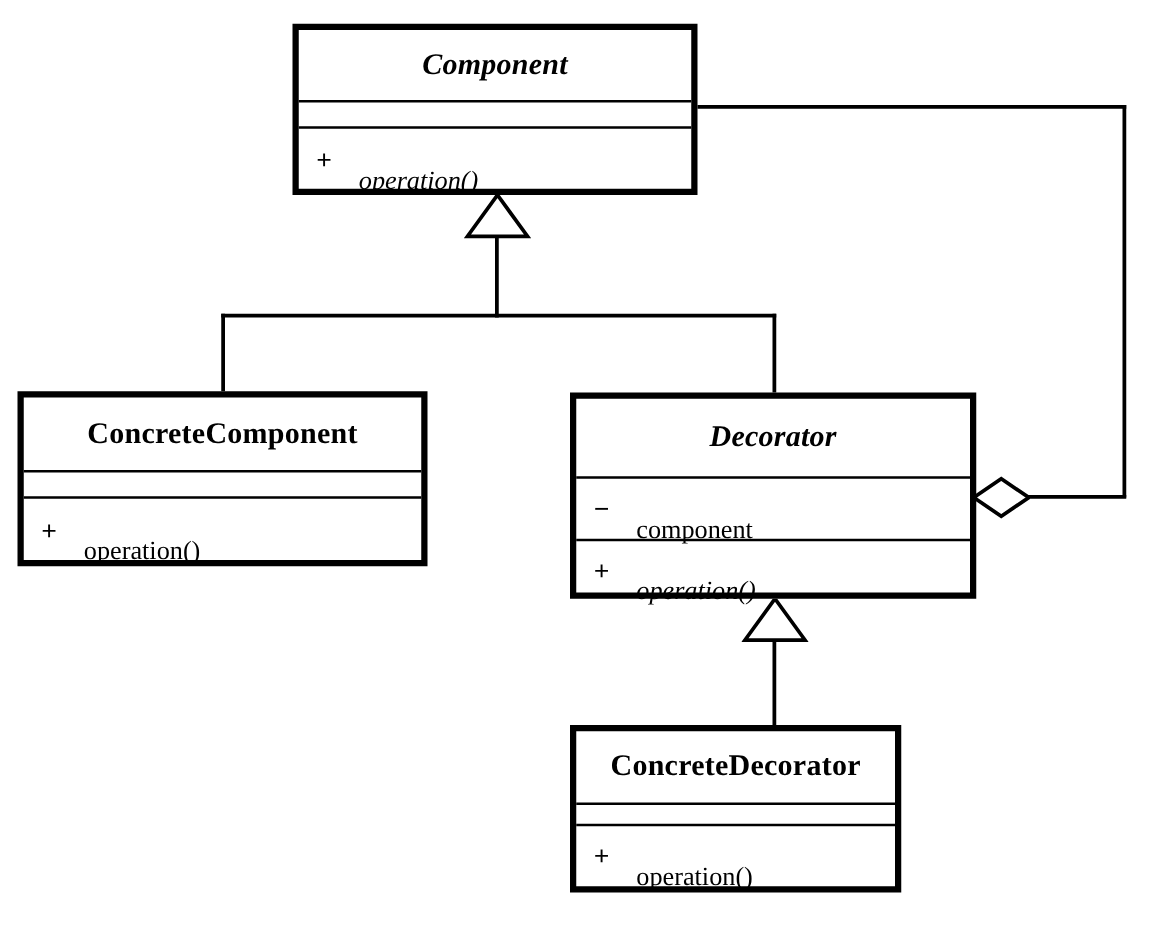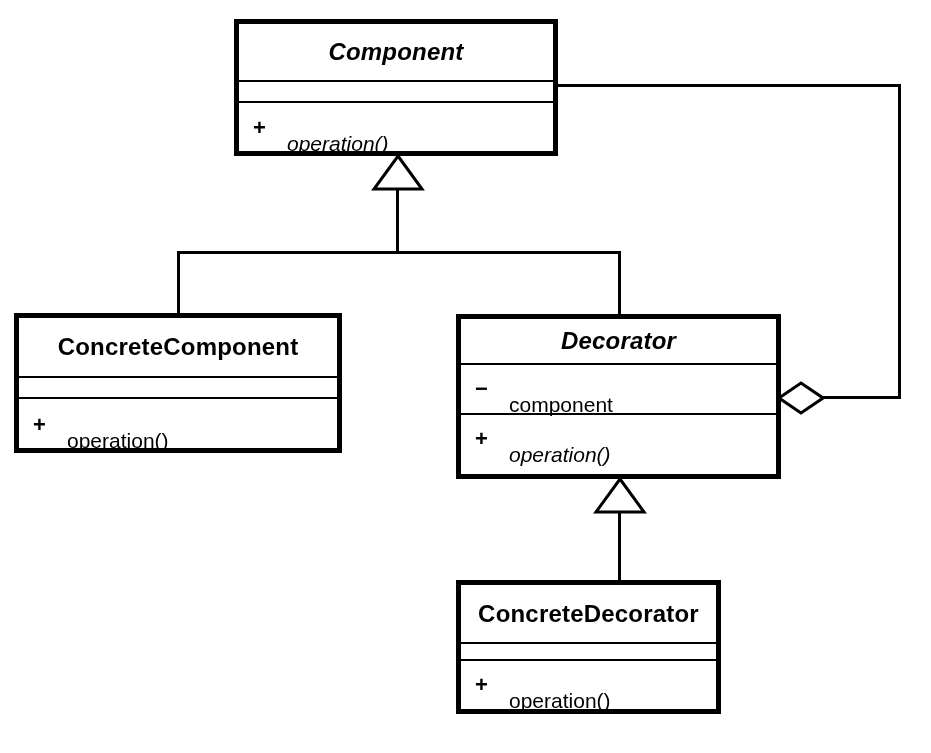--- a/index.html
+++ b/index.html
@@ -18,20 +18,21 @@
     background: #ffffff;
     overflow: hidden;
   }
   
   .uml-class {
     position: absolute;
     box-sizing: border-box;
     background: #ffffff;
     border: 5px solid #000000;
     z-index: 5;
+    font-family: Liberation Serif, serif;
   }
   .uml-name {
     box-sizing: border-box;
     text-align: center;
     color: #000000;
     white-space: nowrap;
     display: flex;
     align-items: center;
     justify-content: center;
     font-weight: bold;
@@ -141,21 +142,21 @@
     <div class="uml-sep"></div>
     <div class="uml-compartment empty" style="height:19px;"></div>
     <div class="uml-sep"></div>
     <div class="uml-compartment" style="height:51px;">
       <span class="uml-vis">+</span>
       <span class="uml-member">operation()</span>
     </div>
   </div>
 
   <div class="uml-class" style="left:456px; top:314px; width:325px; height:165px;">
-    <div class="uml-name abstract" style="height:44px;">Decorator</div>
+    <div class="uml-name abstract" style="height:62px;">Decorator</div>
     <div class="uml-sep"></div>
     <div class="uml-compartment" style="height:48px;">
       <span class="uml-vis">−</span>
       <span class="uml-member">component</span>
     </div>
     <div class="uml-sep"></div>
     <div class="uml-compartment" style="height:47px;">
       <span class="uml-vis">+</span>
       <span class="uml-member abstract">operation()</span>
     </div>

